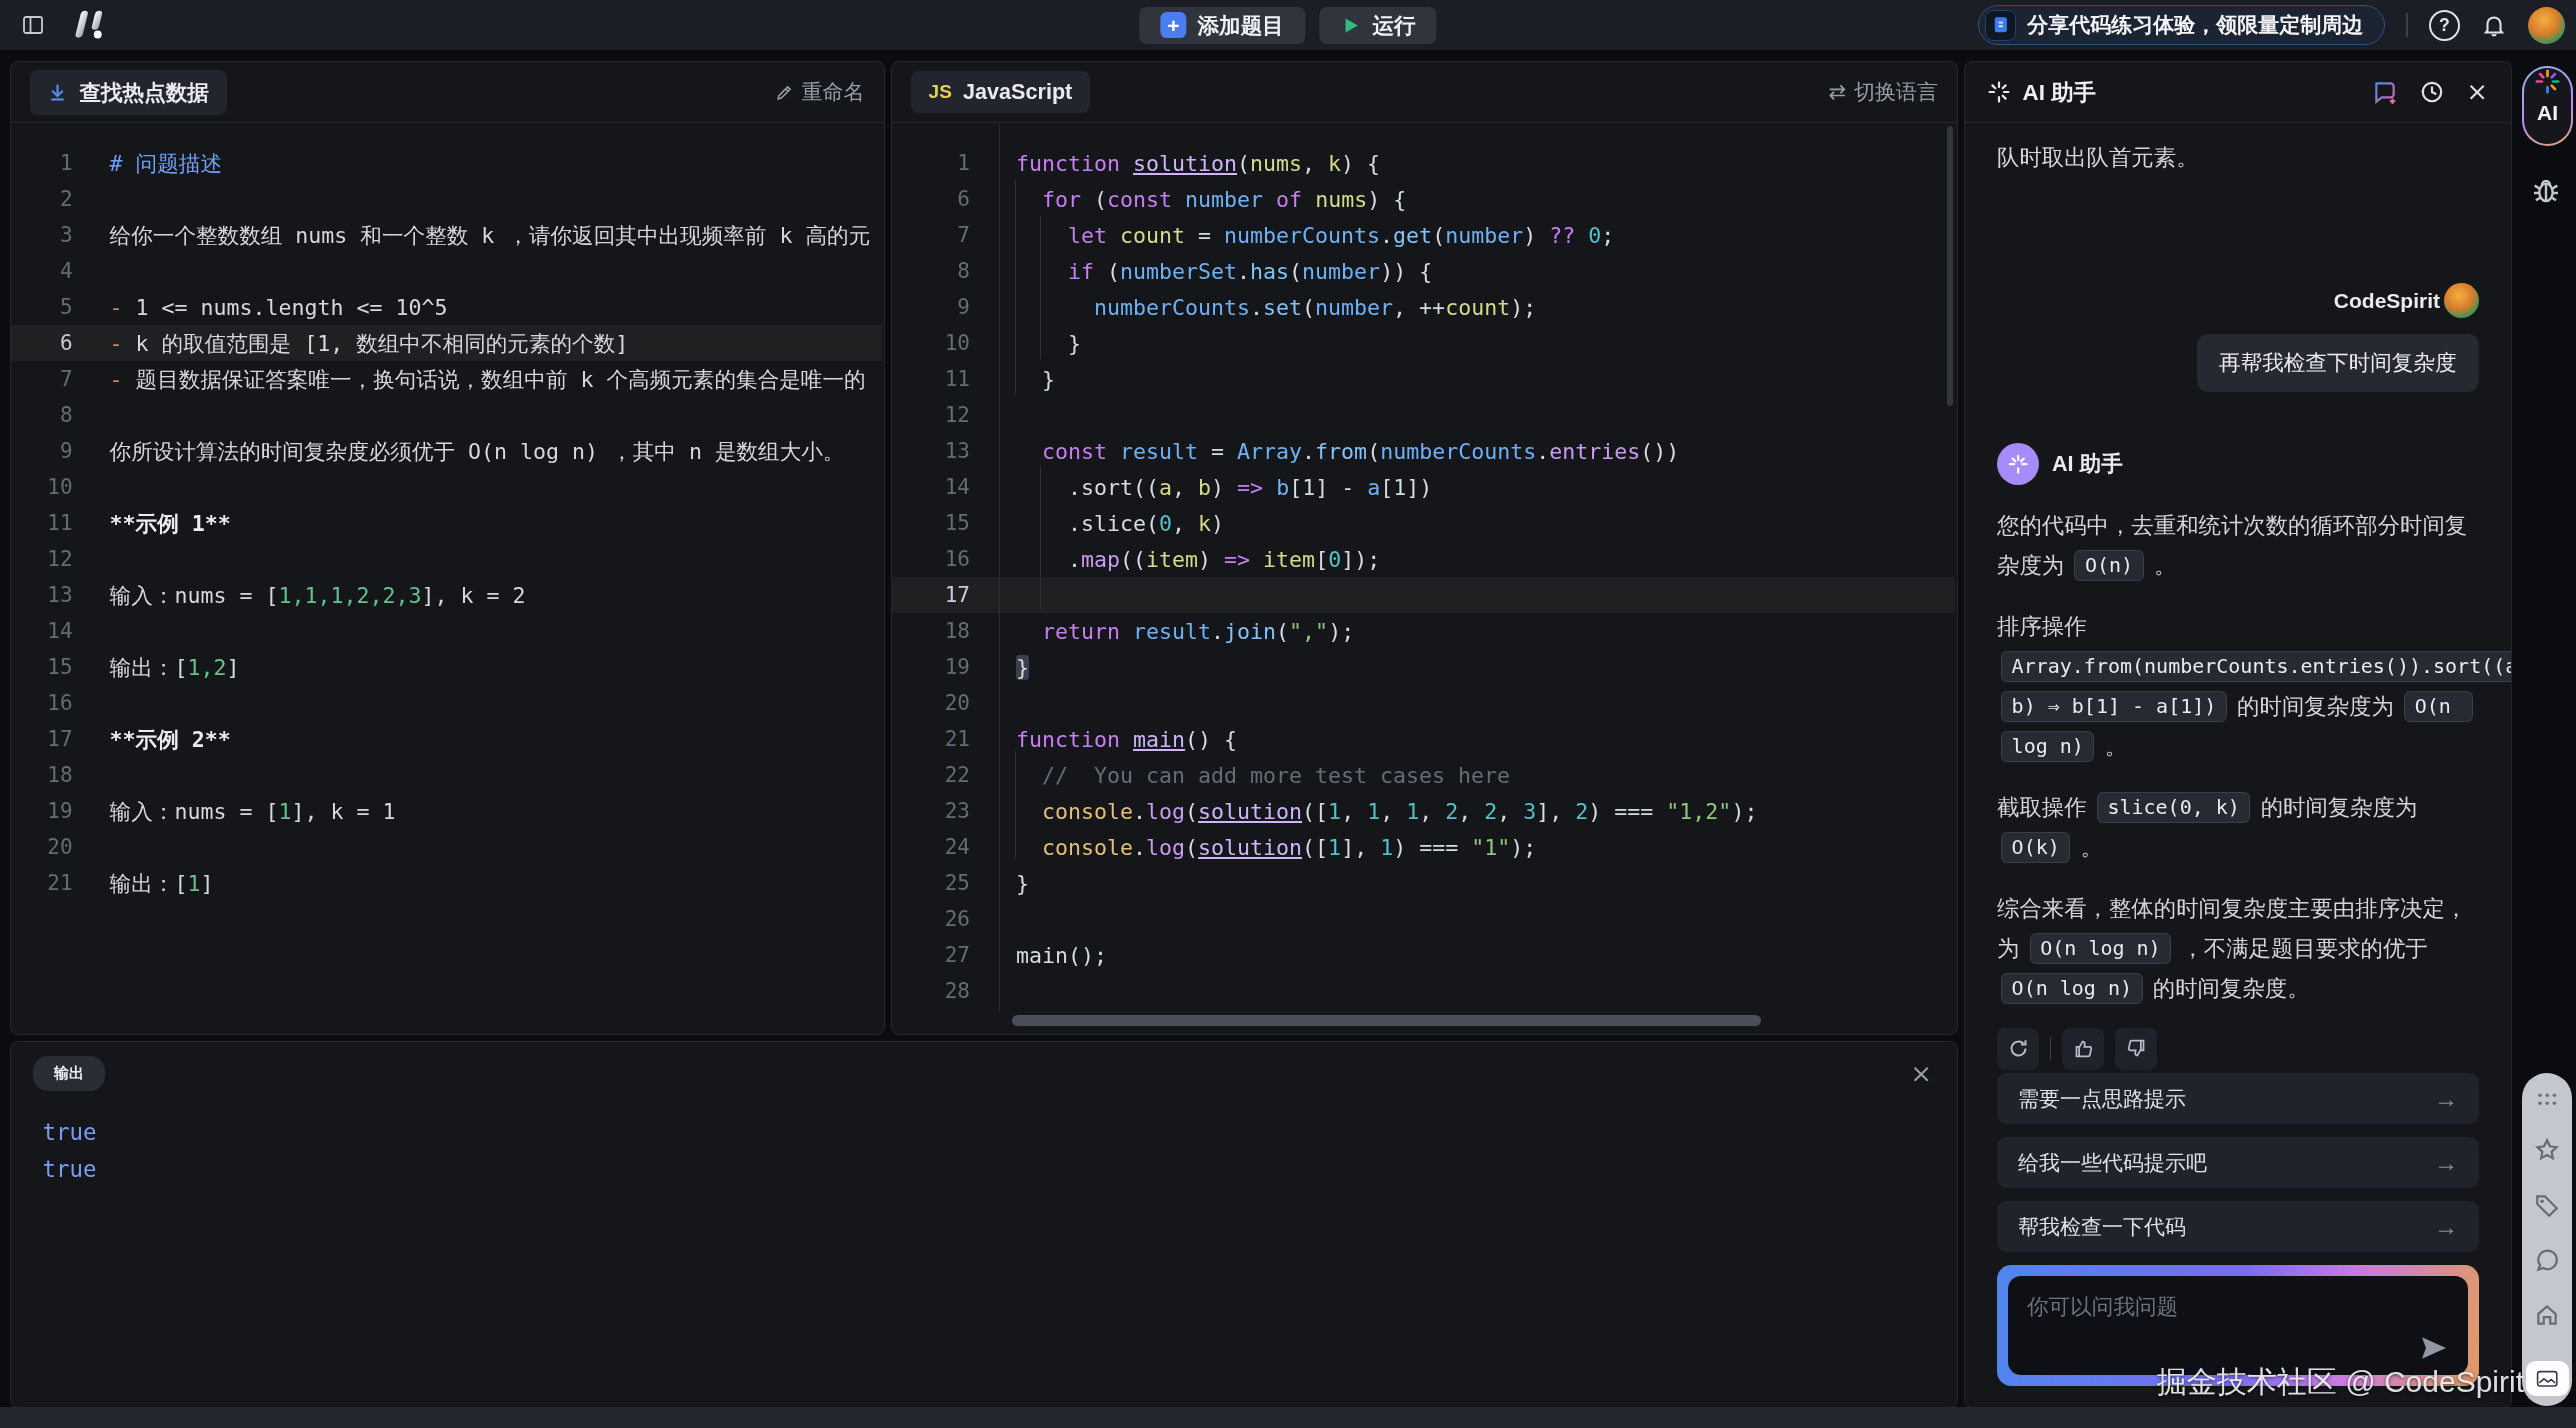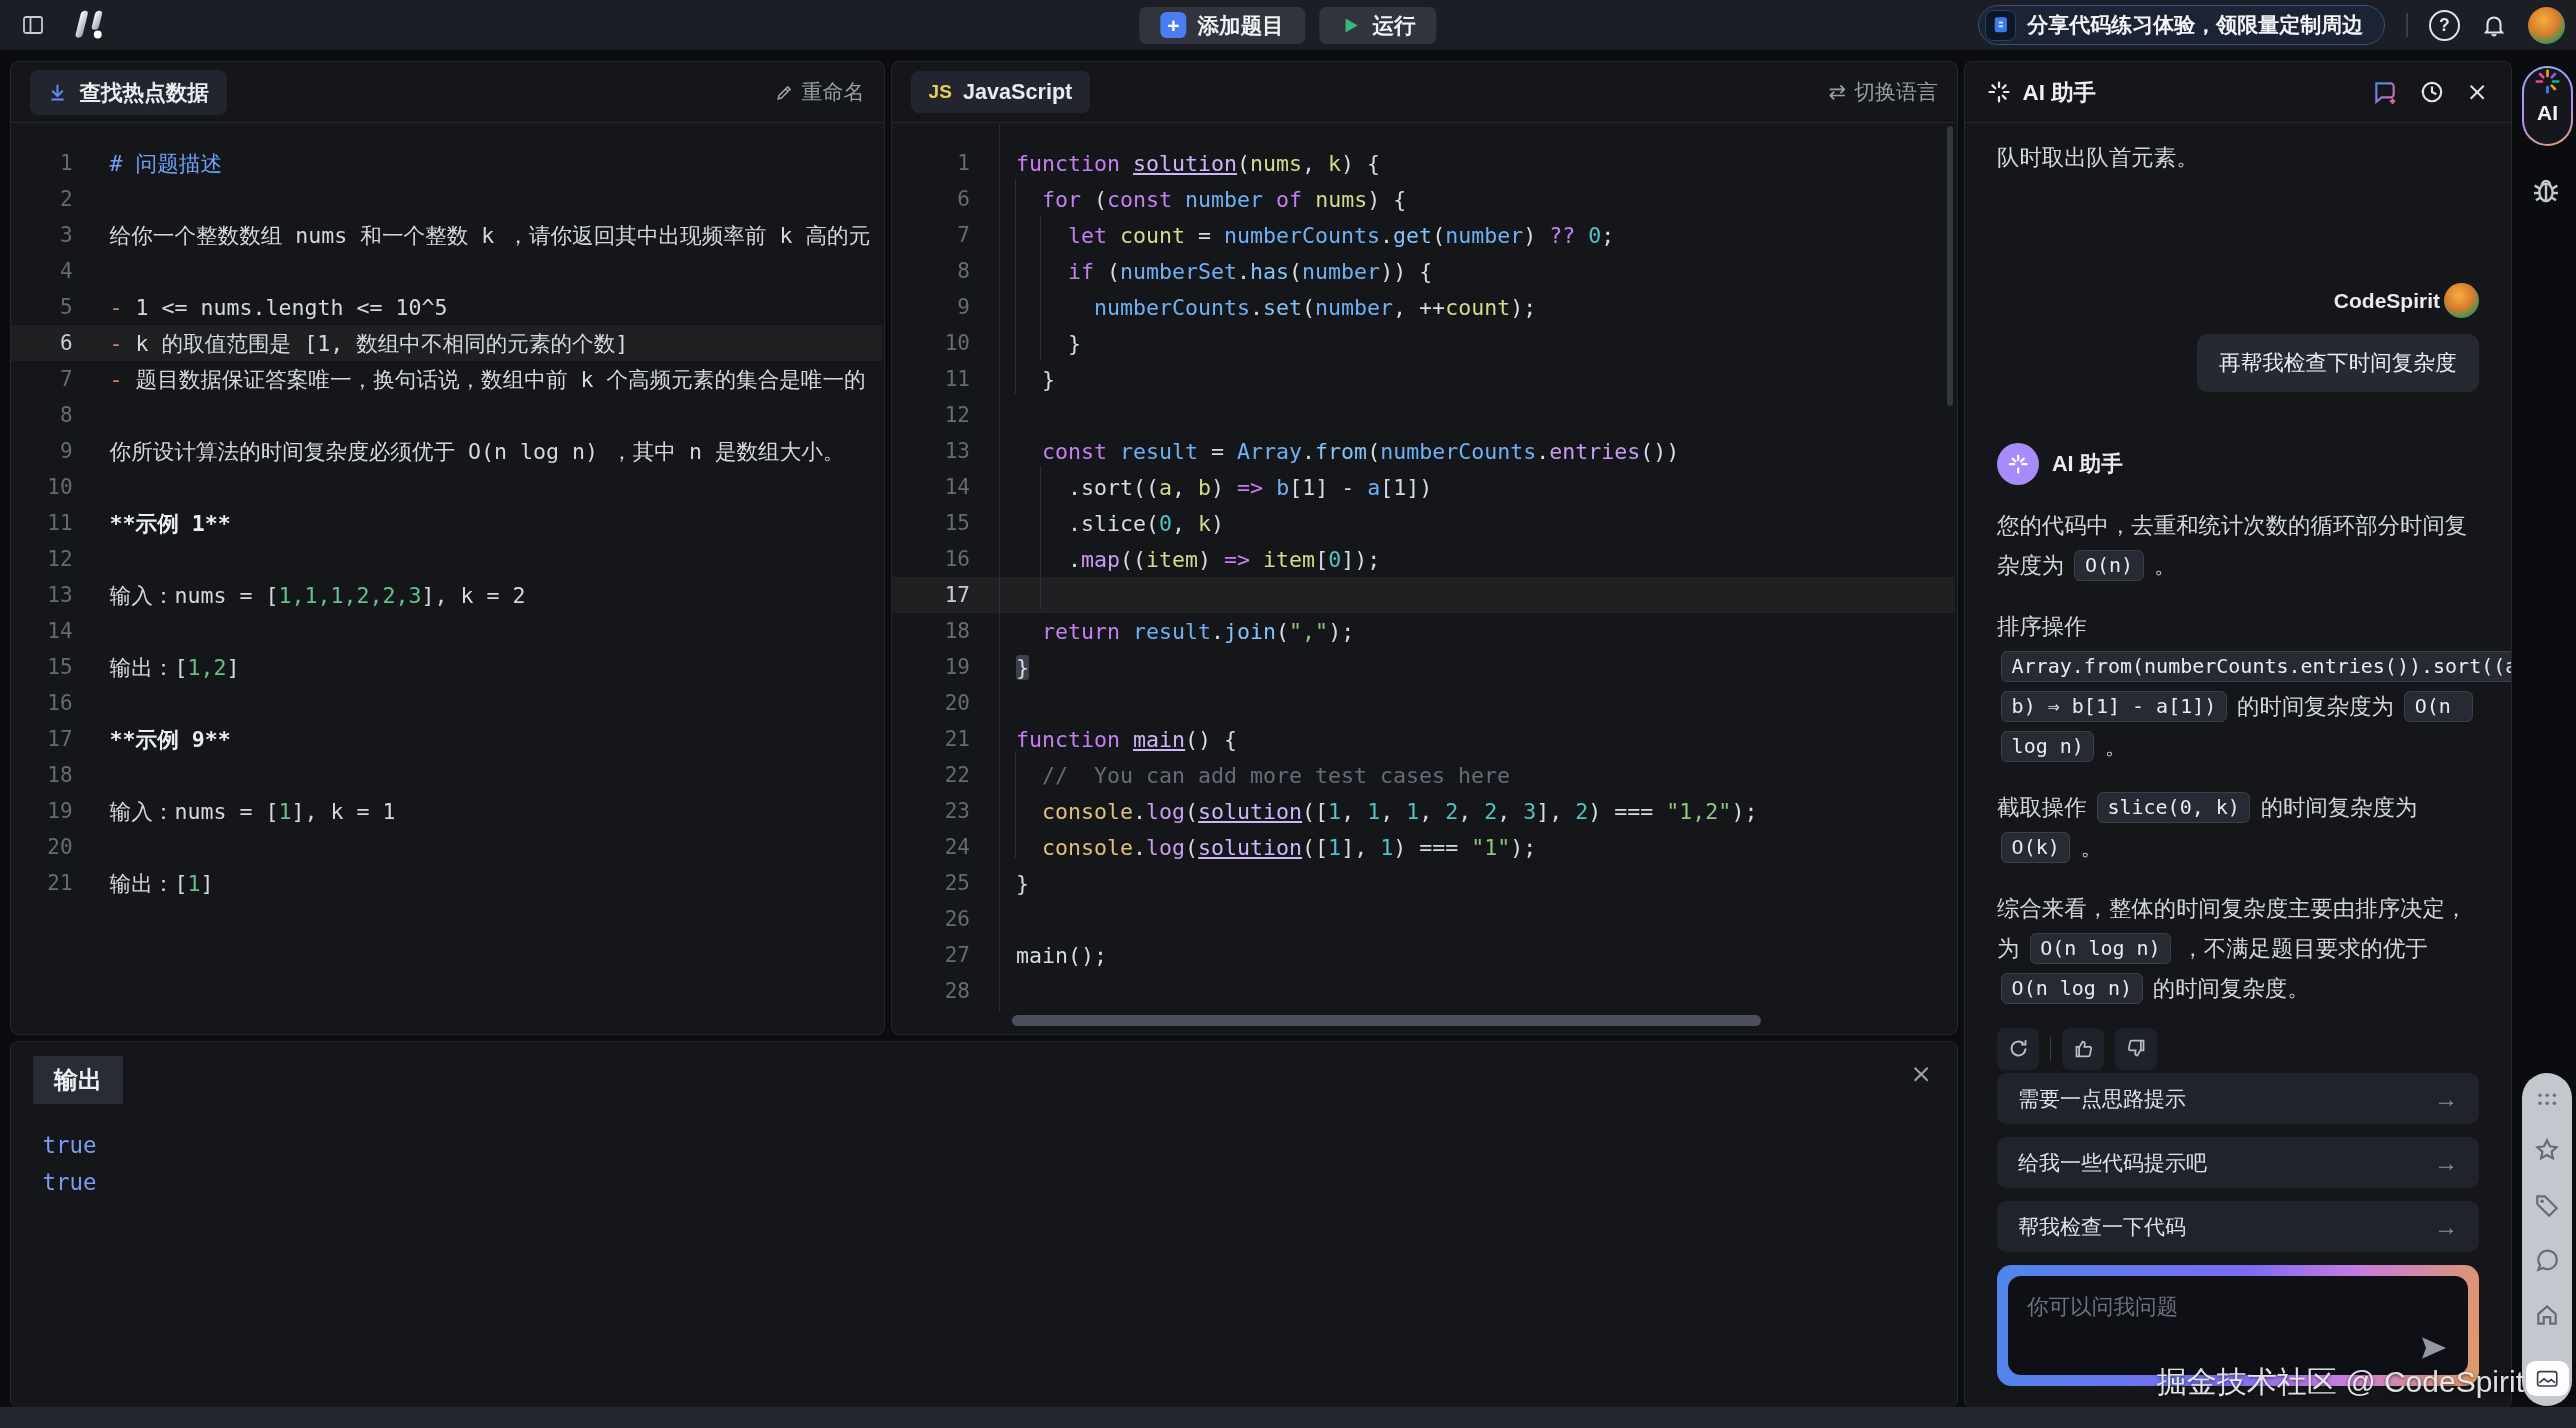--- a/index.html
+++ b/index.html
@@ -51,22 +51,22 @@
   .hsb{position:absolute;left:120px;bottom:8px;width:749px;height:11.2px;background:#4a4f59;border-radius:5.6px;cursor:pointer;}
   .vsb{position:absolute;right:4px;top:64px;width:6.4px;height:280px;background:#33373f;border-radius:3.2px;cursor:pointer;}
 
   .c-kw{color:#c67ff2;} .c-fn{color:#cfb5fa;text-decoration:underline;} .c-pr{color:#d6da8c;} .c-vb{color:#6fb1f5;}
   .c-mb{color:#82c4f8;} .c-lv{color:#c99bf2;} .c-ob{color:#e3c077;} .c-nm{color:#52c1c8;}
   .c-st{color:#8ec87e;} .c-cm{color:#646c7a;} .c-pu{color:#d6dbe4;}
   .m-h{color:#6ea1f7;} .m-t{color:#d5d8de;} .m-b{color:#e9ecf1;font-weight:bold;}
   .m-d{color:#cf8a62;} .m-g{color:#66c08c;}
 
   
-  .out-tab{display:inline-flex;margin:14.4px 0 0 22.4px;background:#292c34;border-radius:1px;padding:8px 21px;
-    color:#eceef2;font-size:24px;font-weight:bold;cursor:pointer;}
+  .out-tab{display:inline-flex;margin:14.4px 0 0 22.4px;background:#292c34;border-radius:15px;padding:8px 21px;
+    color:#eceef2;font-size:15px;font-weight:bold;cursor:pointer;}
   .out-close{position:absolute;right:24px;top:21px;color:#9aa0ab;cursor:pointer;}
   .out-lines{margin:22.4px 0 0 32px;font-family:"DejaVu Sans Mono",monospace;font-size:22.4px;color:#7d9bf2;line-height:37px;}
 
   
   .ai-head{height:61px;border-bottom:0.8px solid #24272e;display:flex;align-items:center;padding:0 22.4px;box-sizing:border-box;flex:none;}
   .ai-title{display:flex;align-items:center;gap:11.2px;color:#eef0f4;font-size:22.4px;font-weight:bold;}
   .ai-head-icons{margin-left:auto;display:flex;align-items:center;gap:21px;color:#c9ced7;}
   .ai-content{flex:1;padding:19px 32px 0;overflow:hidden;display:flex;flex-direction:column;color:#d3d6dc;font-size:22.4px;}
   .peer-name{margin-top:110px;display:flex;justify-content:flex-end;align-items:center;gap:4px;font-size:21px;font-weight:bold;color:#e9ebef;}
   .sm-avatar{width:35px;height:35px;border-radius:50%;background:radial-gradient(circle at 42% 35%,#f3b13e,#d97c2c 45%,#4d9153 72%,#205a43);}
@@ -250,21 +250,21 @@
       <div class="crow mrow">
         <span class="gut">15</span>
         <span class="ctext"><span class="m-t">输出：[</span><span class="m-g">1,2</span><span class="m-t">]</span></span>
       </div>
       <div class="crow mrow">
         <span class="gut">16</span>
         <span class="ctext"></span>
       </div>
       <div class="crow mrow">
         <span class="gut">17</span>
-        <span class="ctext"><span class="m-b">**示例 9**</span></span>
+        <span class="ctext"><span class="m-b">**示例 2**</span></span>
       </div>
       <div class="crow mrow">
         <span class="gut">18</span>
         <span class="ctext"></span>
       </div>
       <div class="crow mrow">
         <span class="gut">19</span>
         <span class="ctext"><span class="m-t">输入：nums = [</span><span class="m-g">1</span><span class="m-t">], k = 1</span></span>
       </div>
       <div class="crow mrow">

